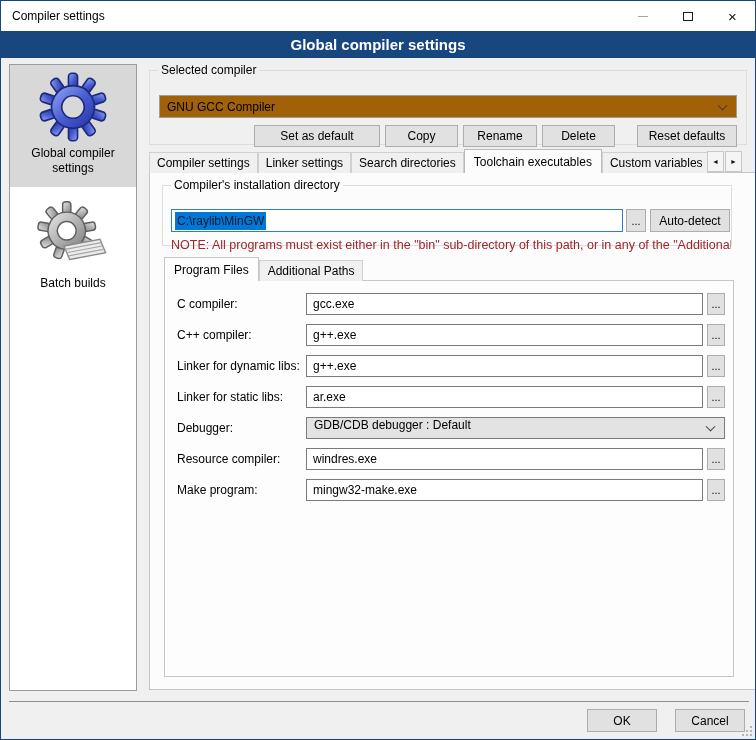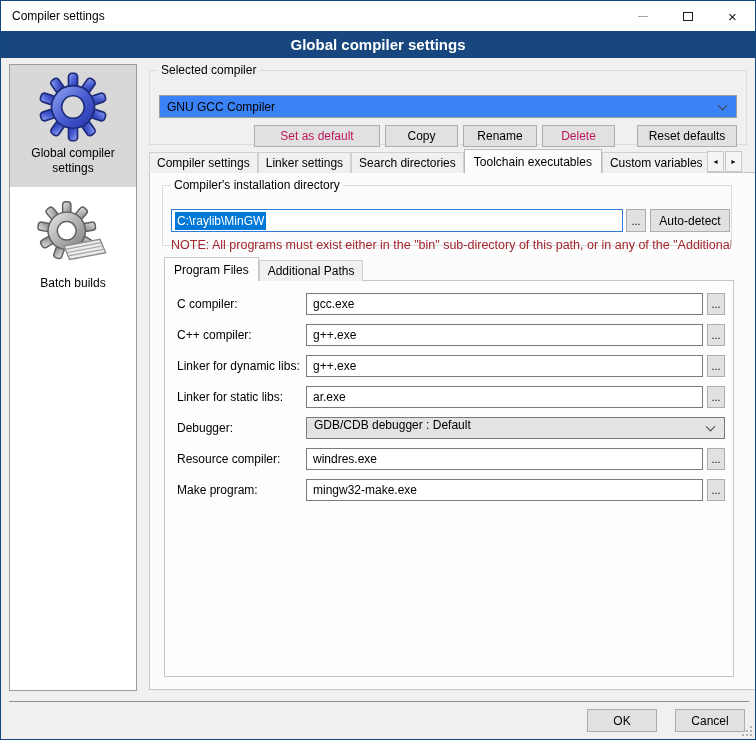--- a/index.html
+++ b/index.html
@@ -22,30 +22,30 @@
   .side-item{width:100%;text-align:center;padding-top:6px;}
   .side-item.selected{background:#d8d8d8;}
   .si-1{height:122px;} .si-2{height:110px;padding-top:10px;} .si-3{height:116px;padding-top:14px;}
   .side-icon{width:72px;height:72px;margin:0 auto;display:block;}
   .side-label{display:block;margin-top:3px;line-height:15px;font-size:12px;}
   
   fieldset{border:1px solid #dcdcdc;margin:0;padding:0;position:absolute;background:transparent;}
   legend{margin-left:8px;padding:0 3px;font-size:12px;}
   .fs-compiler{left:148px;top:62px;width:598px;height:82px;}
   
-  .combo{position:relative;background:#3b82f6;border:1px solid #9d9d9d;height:23px;
+  .combo{position:relative;background:#a16207;border:1px solid #9d9d9d;height:23px;
     display:flex;align-items:center;padding-left:7px;font-size:12px;}
   .combo-main{position:absolute;left:9px;top:18px;width:578px;}
   .chev{position:absolute;right:10px;top:50%;width:7px;height:7px;
     border-right:1.4px solid #3c3c3c;border-bottom:1.4px solid #3c3c3c;
     transform:translateY(-70%) rotate(45deg);}
   
   .btn{display:inline-flex;align-items:center;justify-content:center;background:#e1e1e1;
     border:1px solid #adadad;font-size:12px;height:22px;}
-  .btn.disabled{color:#be185d;}
+  .btn.disabled{color:#000000;}
   .compiler-btn-row{position:absolute;top:48px;right:9px;display:flex;align-items:center;}
   .compiler-btn-row .btn{margin-left:5px;}
   .b-setdef{width:126px;} .b-copy{width:73px;} .b-rename{width:74px;} .b-delete{width:73px;}
   .b-reset{width:100px;margin-left:22px !important;}
   
   .tabstrip{position:absolute;left:148px;top:148px;width:558px;height:24px;display:flex;
     align-items:flex-end;overflow:hidden;z-index:3;}
   .tab{flex:0 0 auto;background:#f0f0f0;border:1px solid #d0d0d0;border-bottom:none;
     padding:3px 7px 4px 7px;height:21px;white-space:nowrap;font-size:12px;}
   .tab.active{background:#fcfcfc;border:1px solid #bbb;border-bottom:none;height:24px;
@@ -53,21 +53,21 @@
   .tab-arrow{position:absolute;top:150px;width:17px;height:21px;z-index:4;background:#f5f5f5;
     border:1px solid #c8c8c8;display:flex;align-items:center;justify-content:center;
     font-size:7px;color:#111;}
   .arr-left{left:706px;} .arr-right{left:724px;}
   
   .page{position:absolute;left:148px;top:171px;width:676px;height:518px;background:#fcfcfc;
     border:1px solid #c6c6c6;z-index:2;}
   .fs-dir{left:12px;top:5px;width:570px;height:68px;border-color:#dcdcdc;}
   .dir-input{position:absolute;left:8px;top:17px;width:452px;height:23px;background:#fff;
     border:1px solid #2f7cd6;display:flex;align-items:center;padding-left:3px;overflow:hidden;}
-  .dir-selection{background:#0078d7;color:#ffffff;padding:2px 2px;font-size:12px;white-space:pre;}
+  .dir-selection{background:#0078d7;color:#0f172a;padding:2px 2px;font-size:12px;white-space:pre;}
   .b-browse-dir{position:absolute;left:463px;top:17px;width:20px;height:23px;font-size:11px;}
   .b-autodetect{position:absolute;left:487px;top:17px;width:80px;height:23px;}
   .dir-note{position:absolute;left:8px;top:46px;width:560px;color:#a1252c;font-size:12.5px;white-space:nowrap;overflow:hidden;}
   
   .subtabstrip{position:absolute;left:14px;top:84px;height:24px;display:flex;align-items:flex-end;z-index:3;}
   .subtab{background:#f0f0f0;border:1px solid #d0d0d0;border-bottom:none;padding:3px 8px 4px 8px;height:21px;white-space:nowrap;}
   .subtab.active{background:#fdfdfd;border:1px solid #c6c6c6;border-bottom:none;height:24px;padding:5px 9px 4px 9px;}
   .subpanel{position:absolute;left:14px;top:107px;width:570px;height:397px;background:#fdfdfd;
     border:1px solid #c6c6c6;padding:12px 8px 0 12px;}
   .prow{display:flex;align-items:center;height:22px;margin-bottom:9px;}

